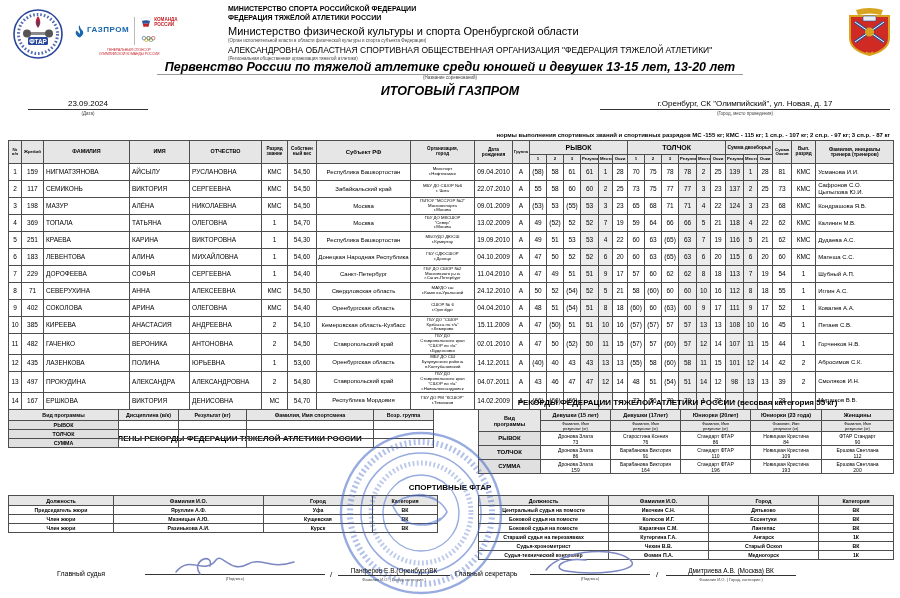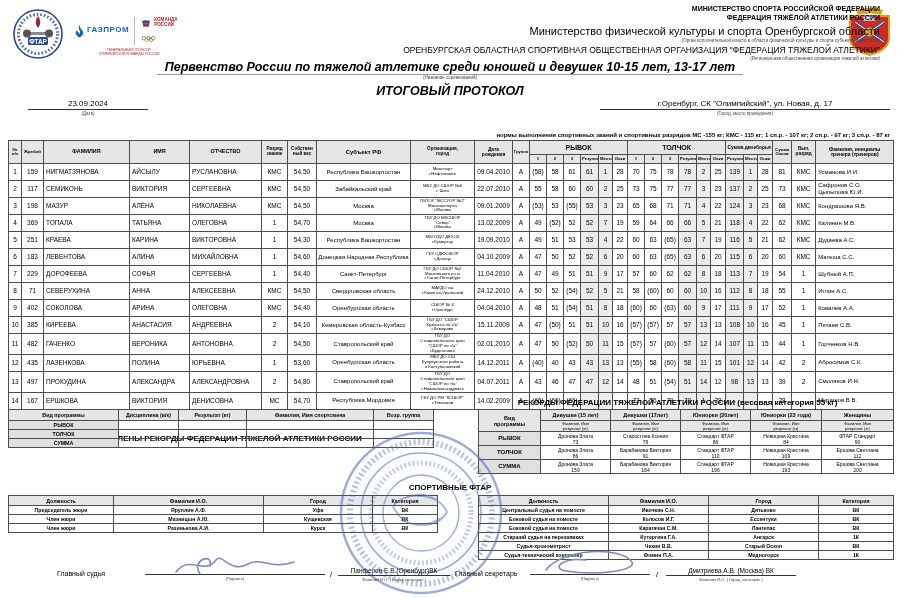--- a/index.html
+++ b/index.html
@@ -2,21 +2,21 @@
 <html><head>
 <meta charset="utf-8">
 <style>
   html,body{margin:0;padding:0;background:#888;}
   .page{position:relative;width:900px;height:598px;background:#fff;overflow:hidden;
         font-family:"Liberation Sans","DejaVu Sans",sans-serif;color:#000;}
   .abs{position:absolute;}
   .pre{white-space:pre-line;}
 
   
-  .head-center{left:228px;right:20px;top:5px;text-align:right;line-height:1.25;}
+  .head-center{left:228px;right:20px;top:5px;text-align:left;line-height:1.25;}
   .h-min{font-size:7px;font-weight:bold;}
   .h-dept{font-size:11px;margin-top:2px;}
   .h-sub{font-size:4.5px;color:#444;}
   .h-org{font-size:8.5px;margin-top:1px;}
   .event-block{left:0;right:0;top:57px;text-align:center;}
   .event-title{font-size:12.5px;font-weight:bold;font-style:italic;display:inline-block;border-bottom:1px solid #999;padding:0 8px;}
   .doc-title{font-size:12.5px;font-weight:bold;font-style:italic;margin-top:4px;}
   .field{text-align:center;}
   .field .val{font-size:8px;border-bottom:1px solid #333;padding:0 6px 1px;}
   .field .cap{font-size:4.5px;color:#444;margin-top:1px;}
@@ -139,28 +139,28 @@
       <circle cx="23.5" cy="24" r="4.5" fill="#d8a31f"></circle>
       <path d="M20 44 q3.5 3 7 0" stroke="#d8a31f" stroke-width="1.5" fill="none"></path>
     </svg>
   </div>
 
   <div class="abs head-center">
     <div class="h-min pre">МИНИСТЕРСТВО СПОРТА  РОССИЙСКОЙ ФЕДЕРАЦИИ</div>
     <div class="h-min pre">ФЕДЕРАЦИЯ ТЯЖЁЛОЙ АТЛЕТИКИ РОССИИ</div>
     <div class="h-dept pre">Министерство физической культуры и спорта Оренбургской области</div>
     <div class="h-sub pre">(Орган исполнительной власти в области физической культуры и спорта субъекта Федерации)</div>
-    <div class="h-org pre">ОРЕНБУРГСКАЯ ОБЛАСТНАЯ СПОРТИВНАЯ ОБЩЕСТВЕННАЯ ОРГАНИЗАЦИЯ "ФЕДЕРАЦИЯ ТЯЖЕЛОЙ АТЛЕТИКИ"</div>
+    <div class="h-org pre">АЛЕКСАНДРОВНА ОБЛАСТНАЯ СПОРТИВНАЯ ОБЩЕСТВЕННАЯ ОРГАНИЗАЦИЯ "ФЕДЕРАЦИЯ ТЯЖЕЛОЙ АТЛЕТИКИ"</div>
     <div class="h-sub pre">(Региональная общественная организация тяжелой атлетики)</div>
   </div>
 
   <div class="abs event-block">
-    <div><span class="event-title pre">Первенство России по тяжелой атлетике среди юношей и девушек 10-15 лет, 13-17 лет</span></div>
+    <div><span class="event-title pre">Первенство России по тяжелой атлетике среди юношей и девушек 13-15 лет, 13-20 лет</span></div>
     <div class="h-sub pre">(Название соревнований)</div>
-    <div class="doc-title pre">ИТОГОВЫЙ ПРОТОКОЛ</div>
+    <div class="doc-title pre">ИТОГОВЫЙ ГАЗПРОМ</div>
   </div>
 
   <div class="abs field" style="left:28px;top:99px;width:120px;">
     <div class="val pre">23.09.2024</div>
     <div class="cap pre">(Дата)</div>
   </div>
   <div class="abs field" style="left:600px;top:99px;width:290px;">
     <div class="val pre">г.Оренбург, СК "Олимпийский", ул. Новая, д. 17</div>
     <div class="cap pre">(Город, место проведения)</div>
   </div>

